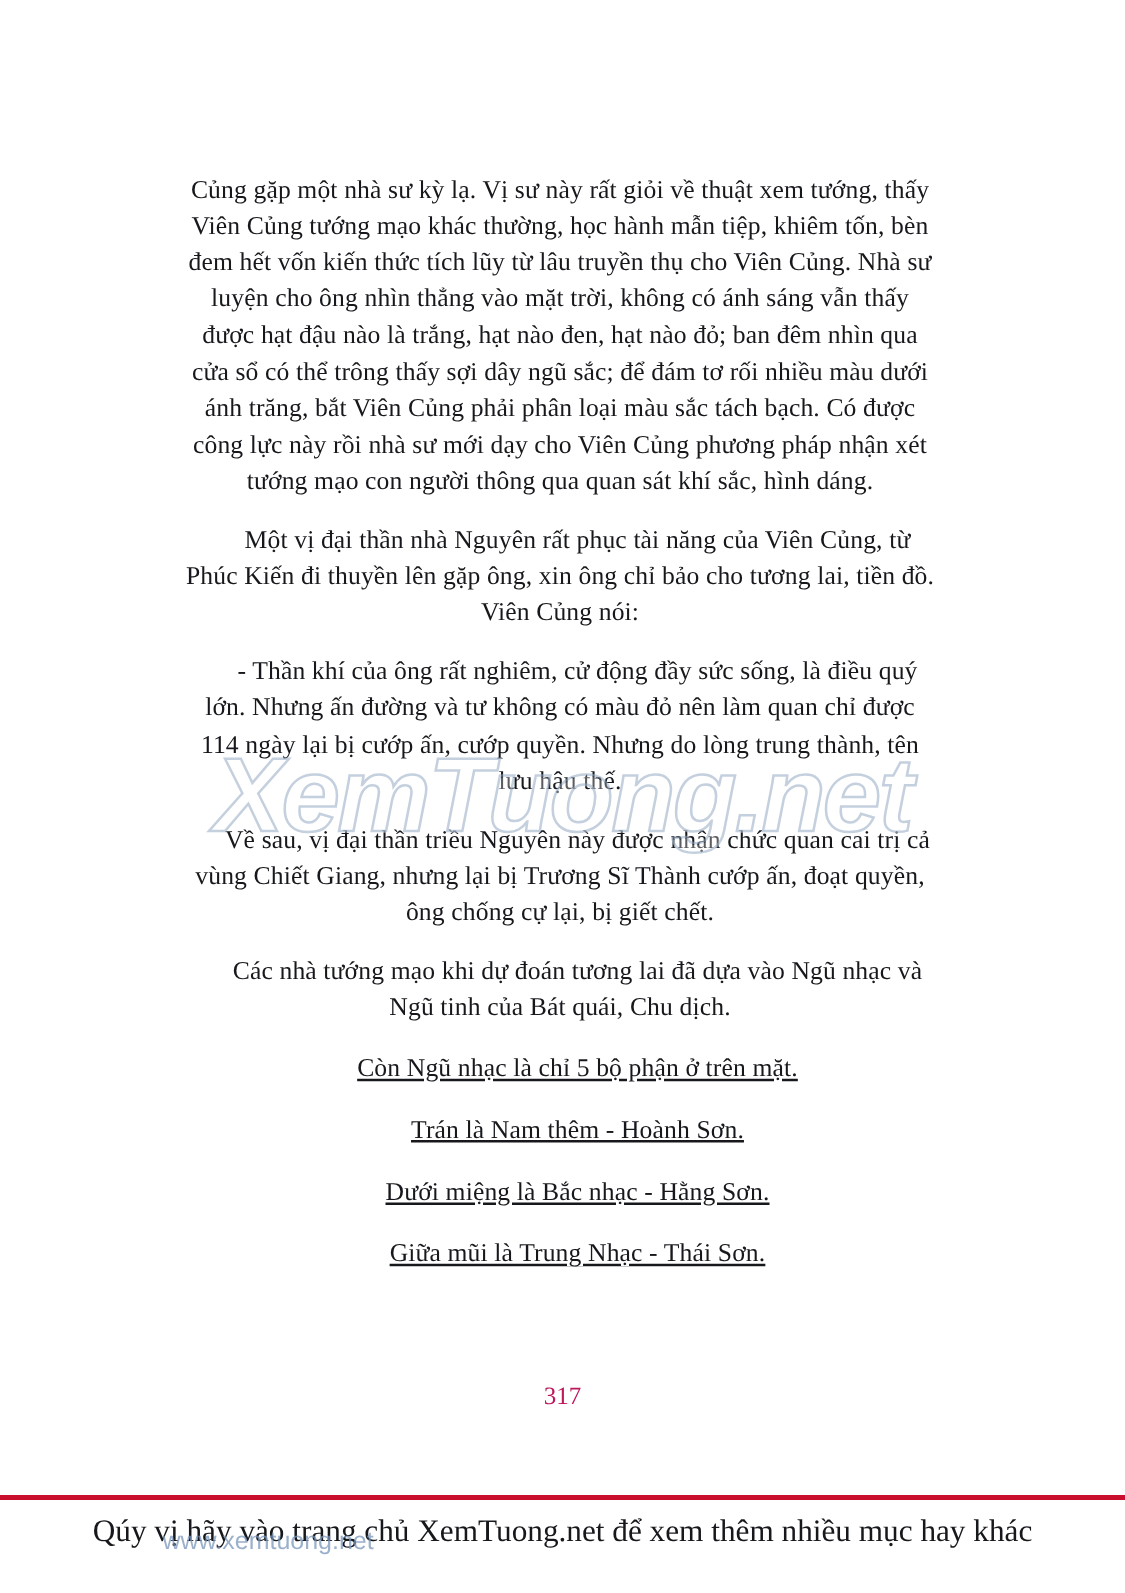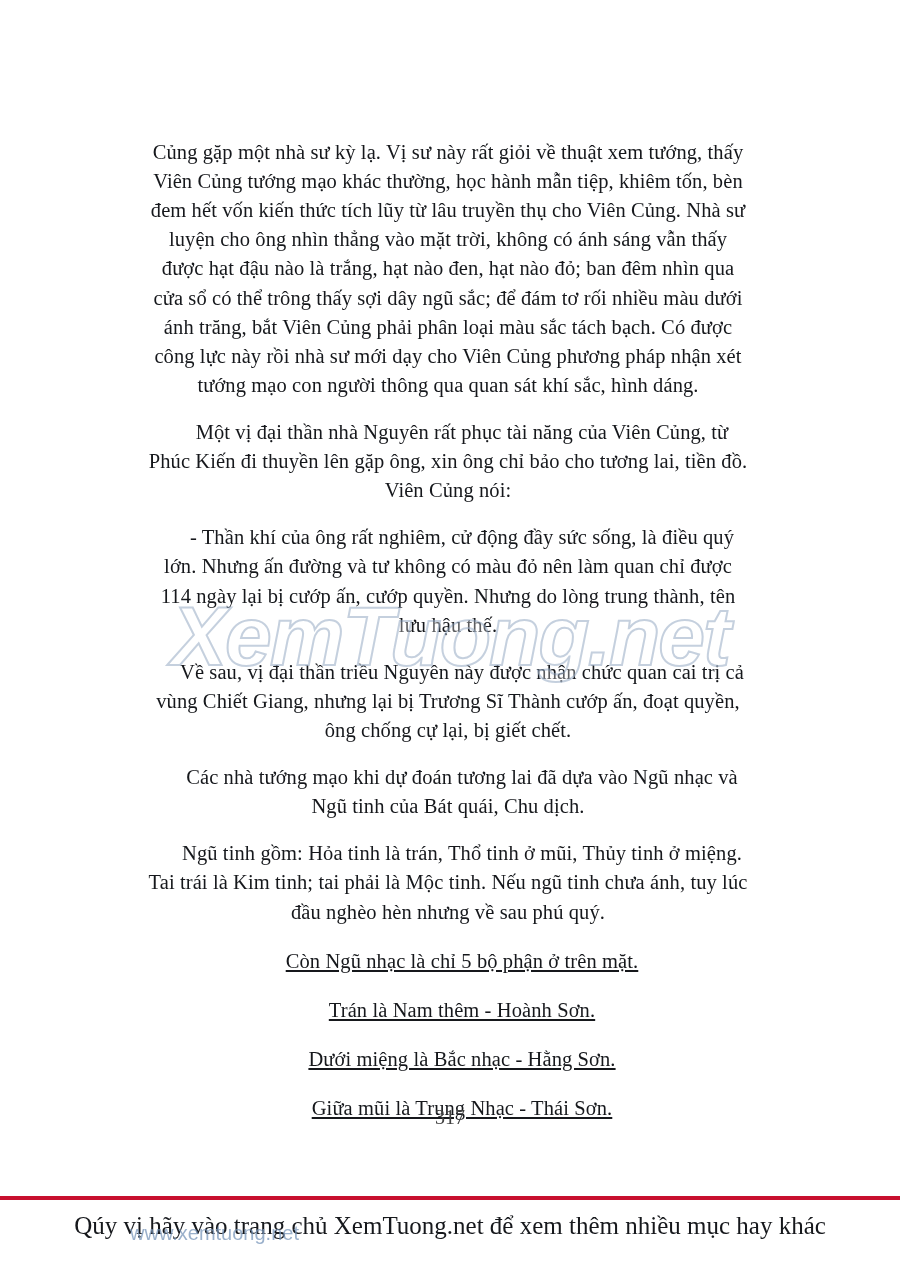--- a/index.html
+++ b/index.html
@@ -48,21 +48,21 @@
     text-indent: 28px;
     text-decoration: underline;
   }
   .page-number {
     position: absolute;
     left: 0;
     top: 1106px;
     width: 900px;
     text-align: center;
     font-size: 20px;
-    color: #404040;
+    color: #be185d;
   }
   .footer-rule {
     position: absolute;
     left: 0;
     top: 1196px;
     width: 900px;
     height: 4px;
     background: #c8102e;
   }
   .footer-text {
@@ -105,21 +105,20 @@
 <body>
 
 <div class="page">
 
   <div class="content">
     <p class="para">Củng gặp một nhà sư kỳ lạ. Vị sư này rất giỏi về thuật xem tướng, thấy Viên Củng tướng mạo khác thường, học hành mẫn tiệp, khiêm tốn, bèn đem hết vốn kiến thức tích lũy từ lâu truyền thụ cho Viên Củng. Nhà sư luyện cho ông nhìn thẳng vào mặt trời, không có ánh sáng vẫn thấy được hạt đậu nào là trắng, hạt nào đen, hạt nào đỏ; ban đêm nhìn qua cửa sổ có thể trông thấy sợi dây ngũ sắc; để đám tơ rối nhiều màu dưới ánh trăng, bắt Viên Củng phải phân loại màu sắc tách bạch. Có được công lực này rồi nhà sư mới dạy cho Viên Củng phương pháp nhận xét tướng mạo con người thông qua quan sát khí sắc, hình dáng.</p>
     <p class="para indent gap">Một vị đại thần nhà Nguyên rất phục tài năng của Viên Củng, từ Phúc Kiến đi thuyền lên gặp ông, xin ông chỉ bảo cho tương lai, tiền đồ. Viên Củng nói:</p>
     <p class="para indent gap">- Thần khí của ông rất nghiêm, cử động đầy sức sống, là điều quý lớn. Nhưng ấn đường và tư không có màu đỏ nên làm quan chỉ được 114 ngày lại bị cướp ấn, cướp quyền. Nhưng do lòng trung thành, tên lưu hậu thế.</p>
     <p class="para indent gap">Về sau, vị đại thần triều Nguyên này được nhận chức quan cai trị cả vùng Chiết Giang, nhưng lại bị Trương Sĩ Thành cướp ấn, đoạt quyền, ông chống cự lại, bị giết chết.</p>
     <p class="para indent gap">Các nhà tướng mạo khi dự đoán tương lai đã dựa vào Ngũ nhạc và Ngũ tinh của Bát quái, Chu dịch.</p>
-    <p class="para indent gap">Ngũ tinh gồm: Hỏa tinh là trán, Thổ tinh ở mũi, Thủy tinh ở miệng. Tai trái là Kim tinh; tai phải là Mộc tinh. Nếu ngũ tinh chưa ánh, tuy lúc đầu nghèo hèn nhưng về sau phú quý.</p>
 
     <p class="para short">Còn Ngũ nhạc là chỉ 5 bộ phận ở trên mặt.</p>
     <p class="para short">Trán là Nam thêm - Hoành Sơn.</p>
     <p class="para short">Dưới miệng là Bắc nhạc - Hằng Sơn.</p>
     <p class="para short">Giữa mũi là Trung Nhạc - Thái Sơn.</p>
   </div>
 
   <div class="watermark">XemTuong.net</div>
 
   <div class="page-number">317</div>

